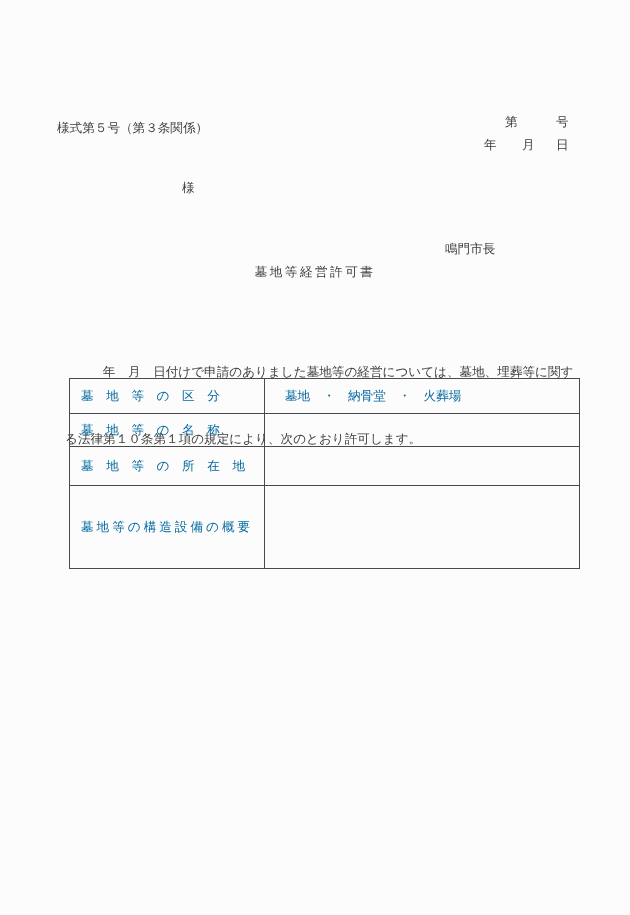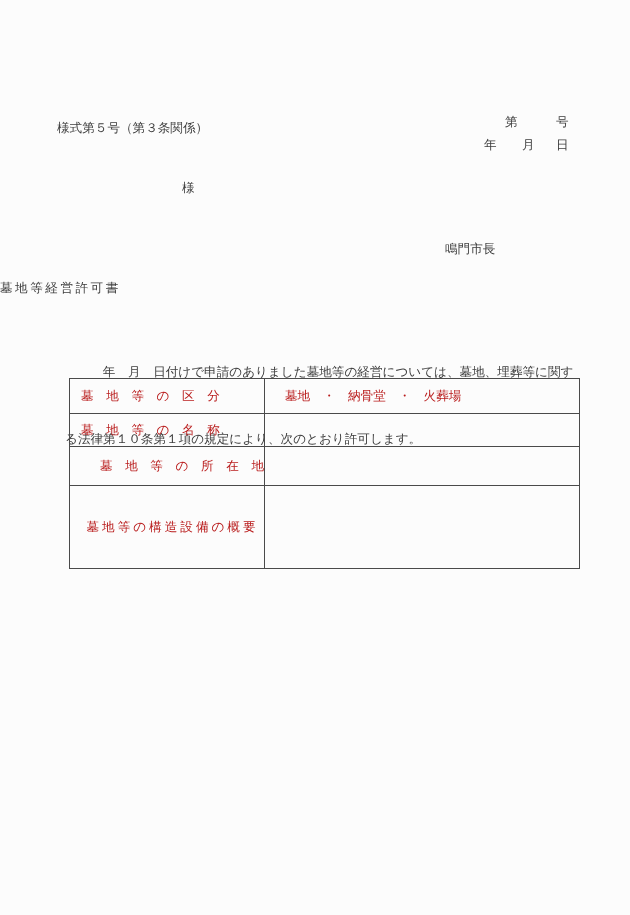--- a/index.html
+++ b/index.html
@@ -23,21 +23,22 @@
   .docno-prefix  { left: 505px; top: 114px; }
   .docno-suffix  { left: 556px; top: 114px; }
   .date-year     { left: 484px; top: 137px; }
   .date-month    { left: 522px; top: 137px; }
   .date-day      { left: 556px; top: 137px; }
   .addressee     { left: 182px; top: 180px; }
   .issuer        { left: 445px; top: 217px; margin-top: 24px; }
 
   .doc-title {
     left: 0; right: 0;
-    top: 280px;
+    top: 264px;
+    text-align: center;
     letter-spacing: 2.5px;
     white-space: pre;
     font-family: Liberation Serif, serif;
   }
 
   .body-text {
     left: 57px;
     top: 316px;
     width: 522px;
     line-height: 22.4px;
@@ -46,43 +47,43 @@
   .body-line { white-space: pre; }
 
   table.permit-table {
     position: absolute;
     left: 69px;
     top: 378px;
     width: 511px;
     border-collapse: collapse;
     table-layout: fixed;
     font-size: 12.6px;
-    color: #b91c1c;
+    color: #0369a1;
   }
   .permit-table td {
     border: 1px solid #4a4a4a;
     vertical-align: middle;
     padding: 0;
     overflow: hidden;
   }
   .permit-table td.label-cell {
     width: 183px;
     padding-left: 11px;
     white-space: pre;
   }
   .permit-table td.value-cell {
     padding-left: 20px;
     white-space: pre;
   }
   .row-1 { height: 35px; }
   .row-2 { height: 33px; }
-  .row-3 { height: 39px; text-align: right; }
+  .row-3 { height: 39px; }
   .row-4 { height: 43px; }
   .row-5 { height: 83px; }
-  .label-tight { letter-spacing: 3px; text-align: center; }
+  .label-tight { letter-spacing: 3px; }
 </style>
 </head>
 <body>
 
 <div class="page">
 
   <div class="abs form-number">様式第５号（第３条関係）</div>
 
   <span class="abs docno-prefix">第</span>
   <span class="abs docno-suffix">号</span>

